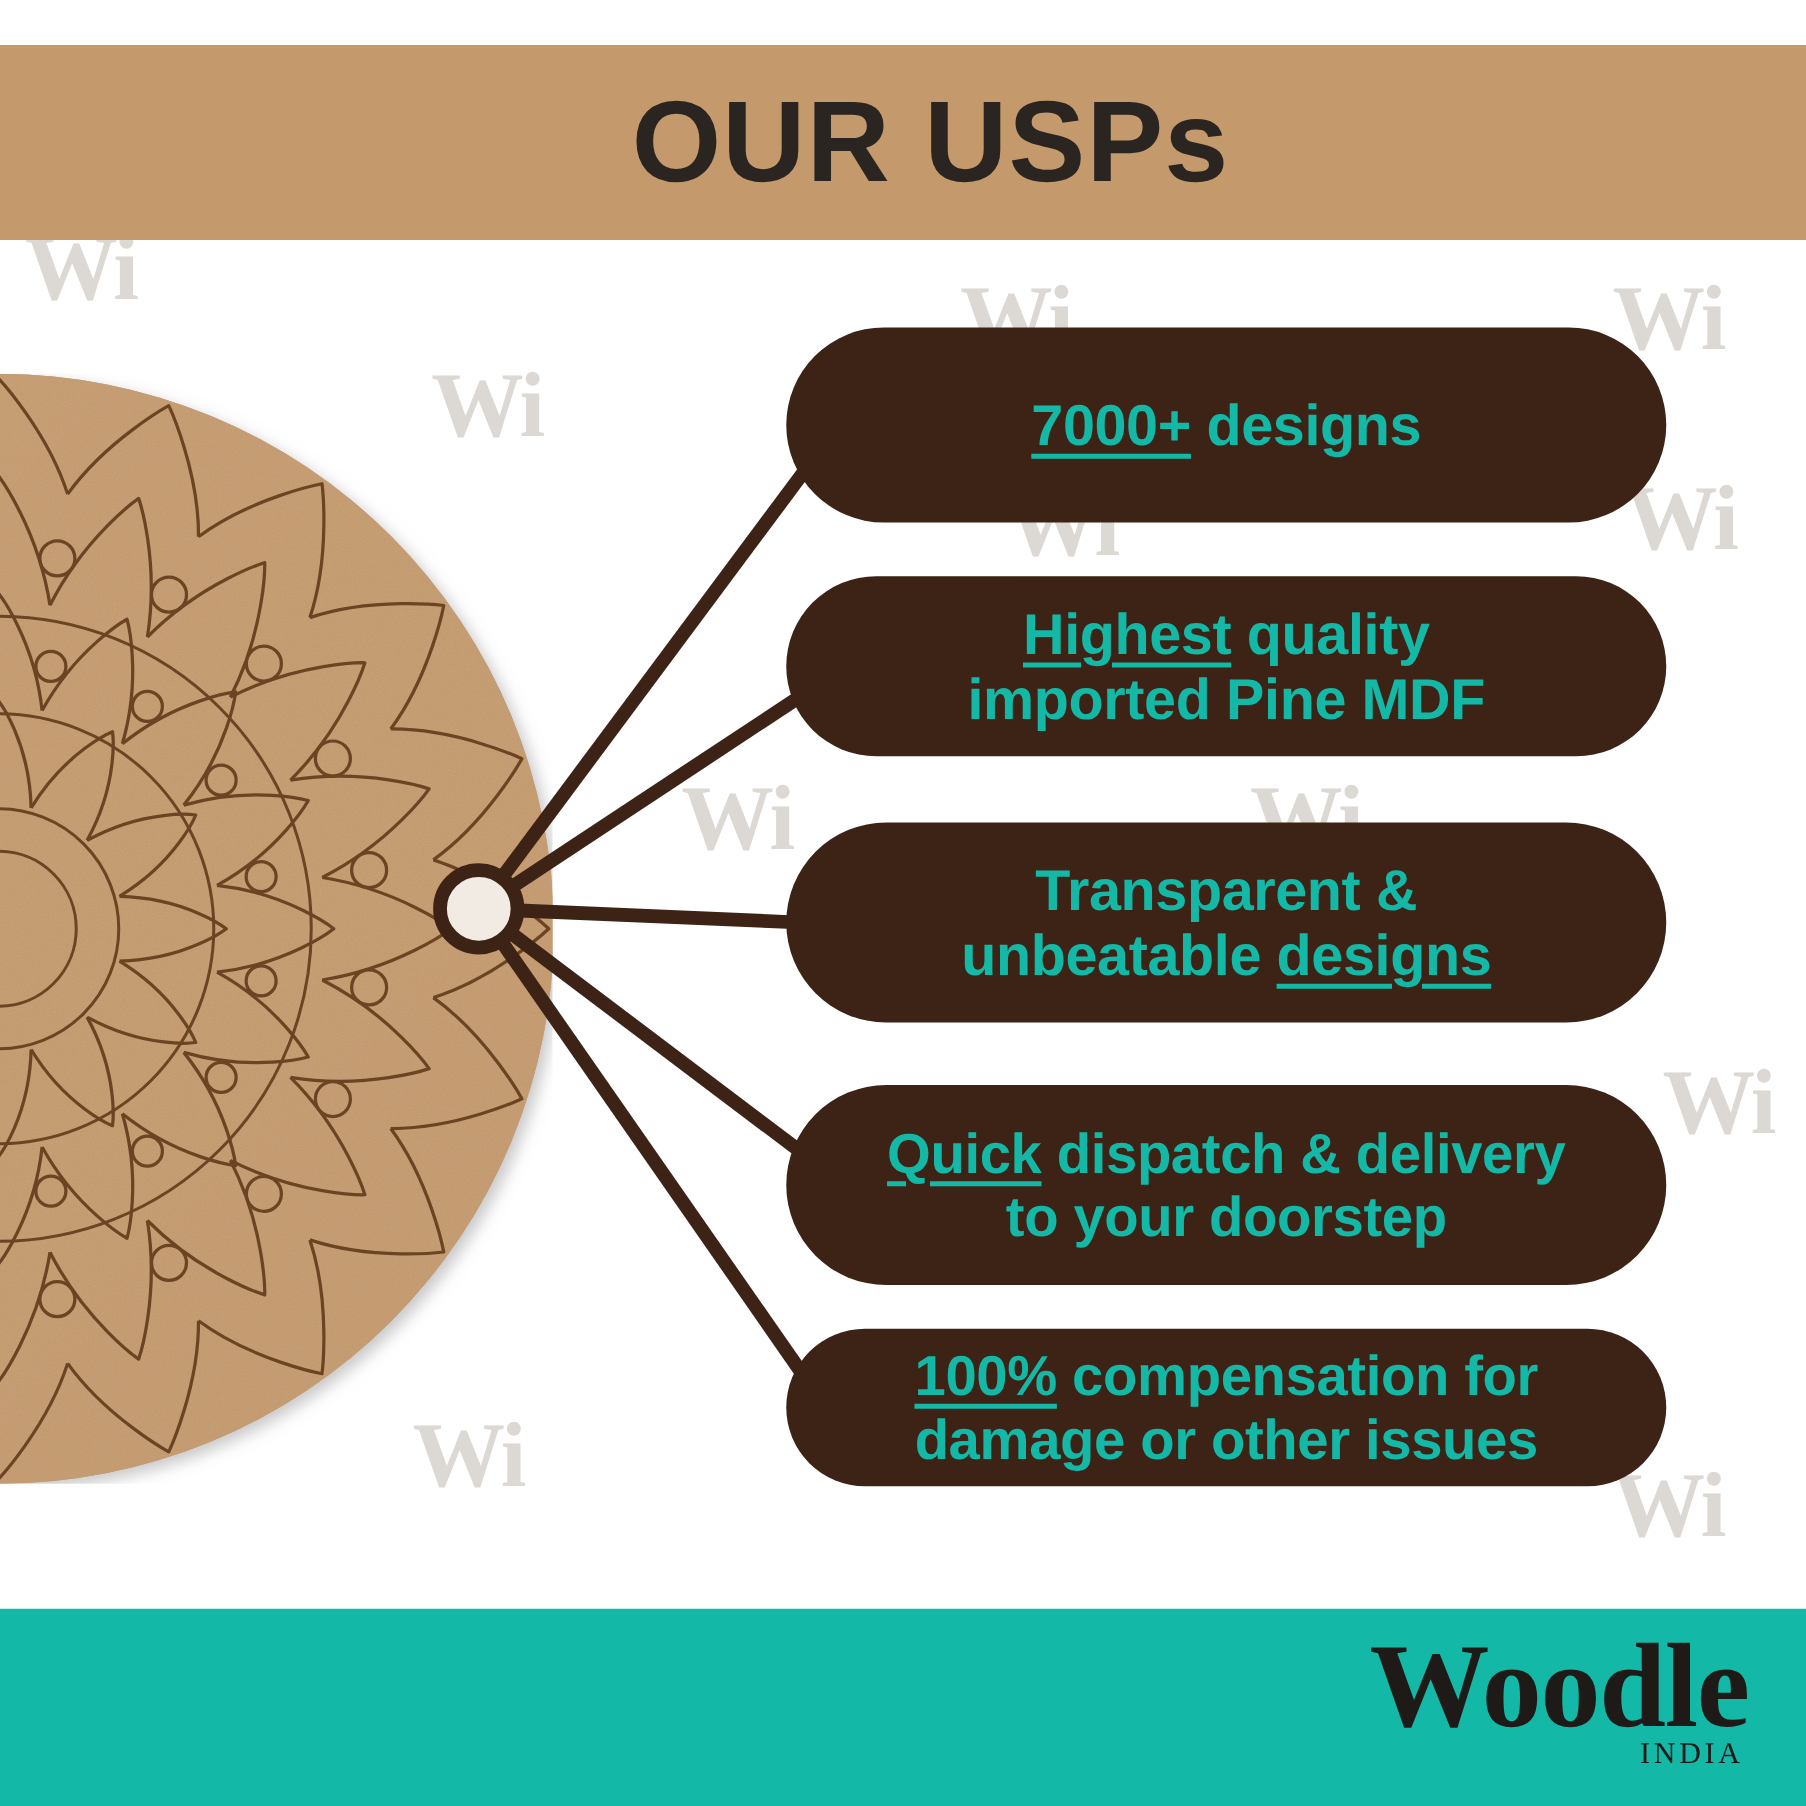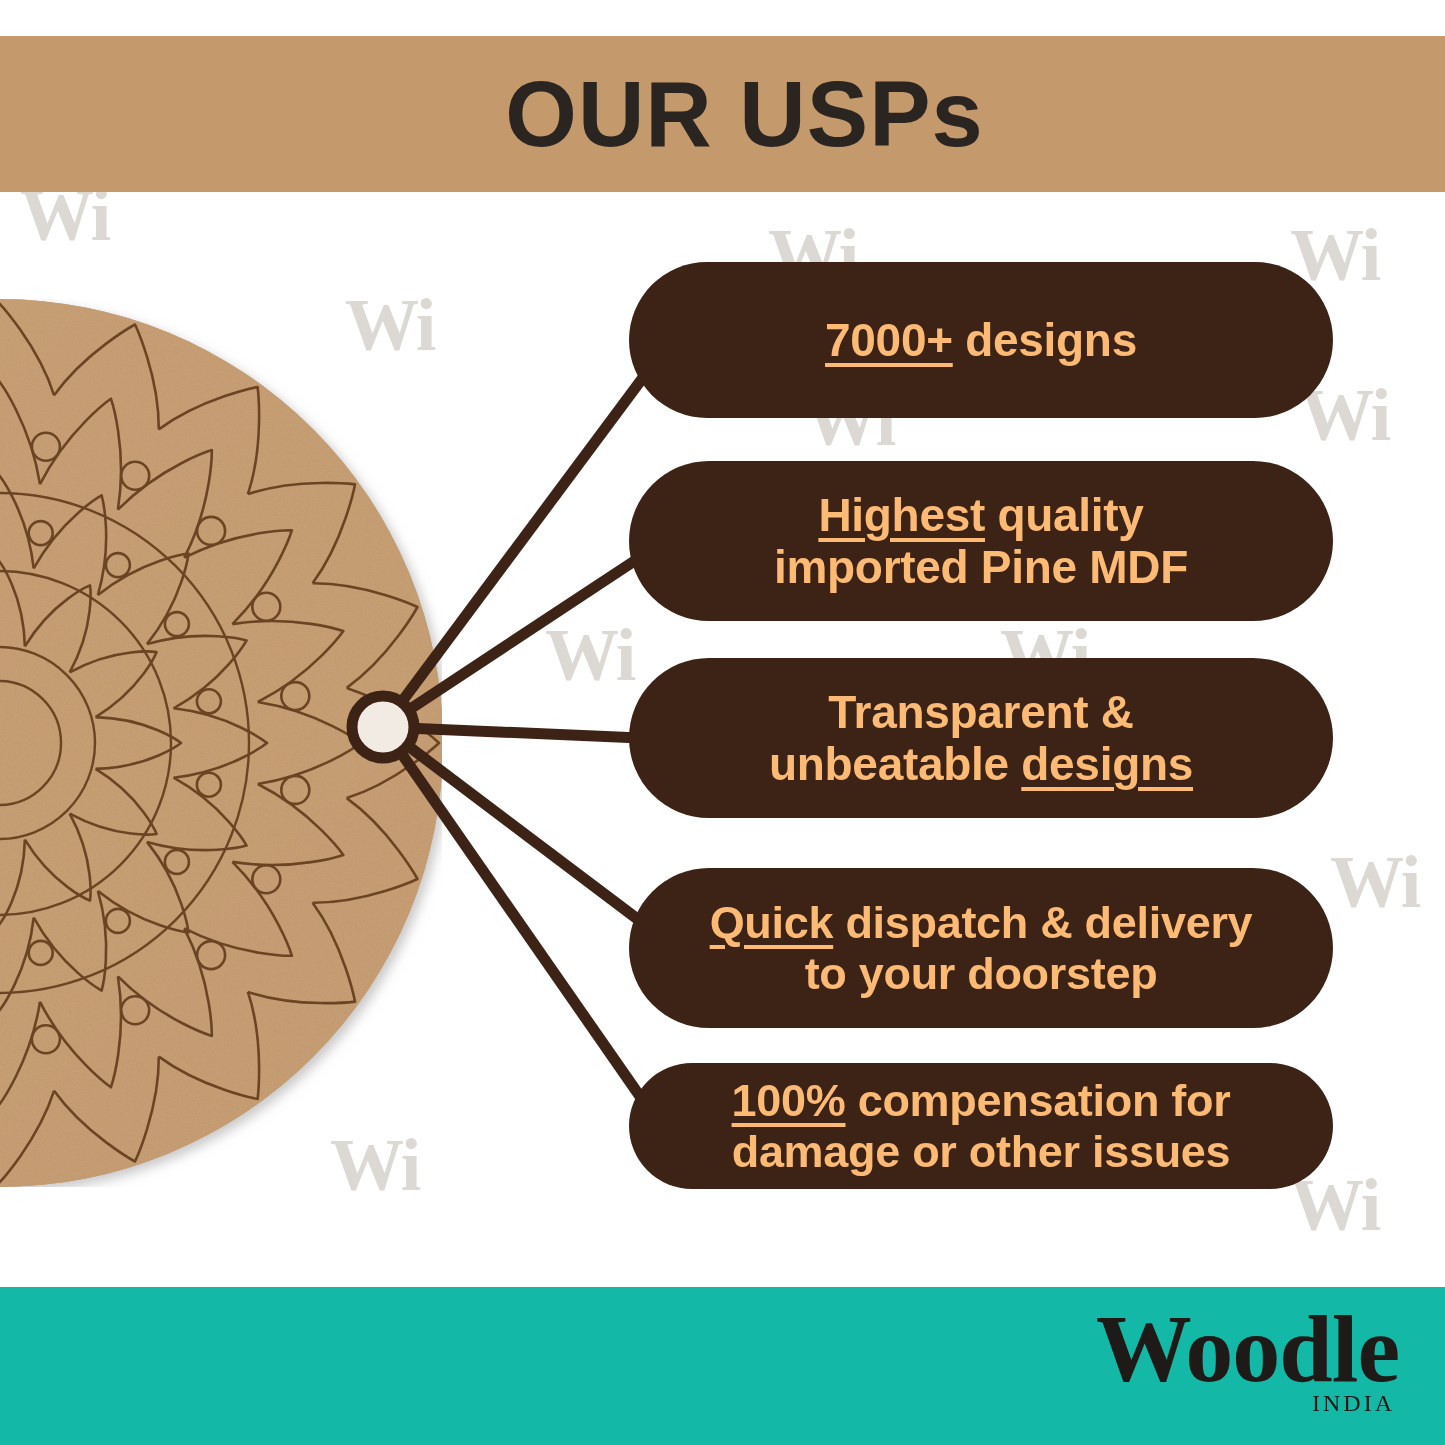--- a/index.html
+++ b/index.html
@@ -56,40 +56,40 @@
     z-index:4;
   }
   .pill{
     position:absolute;
     background:#3c2315;
     border-radius:999px;
     display:flex;
     flex-direction:column;
     align-items:center;
     justify-content:center;
-    color:#fdba74;
+    color:#14b8a6;
     text-align:center;
     box-sizing:border-box;
     padding:0 26px;
   }
   .pill .line{
     font-weight:700;
     font-size:46px;
     line-height:1.14;
     white-space:nowrap;
     letter-spacing:-0.3px;
   }
   .pill .u{
     text-decoration:underline;
     text-decoration-thickness:4px;
     text-underline-offset:7px;
   }
 
   .pill-1{left:629px;top:262px;width:704px;height:156px;}
-  .pill-2{left:629px;top:461px;width:704px;height:160px;}
+  .pill-2{left:629px;top:461px;width:704px;height:144px;}
   .pill-3{left:629px;top:658px;width:704px;height:160px;}
   .pill-4{left:629px;top:868px;width:704px;height:160px;}
   .pill-5{left:629px;top:1063px;width:704px;height:126px;}
   .pill-4 .line, .pill-5 .line{font-size:45px;}
 
   
   #header-band{
     position:absolute;
     left:0;top:36px;width:1445px;height:156px;
     background:#c4996c;

